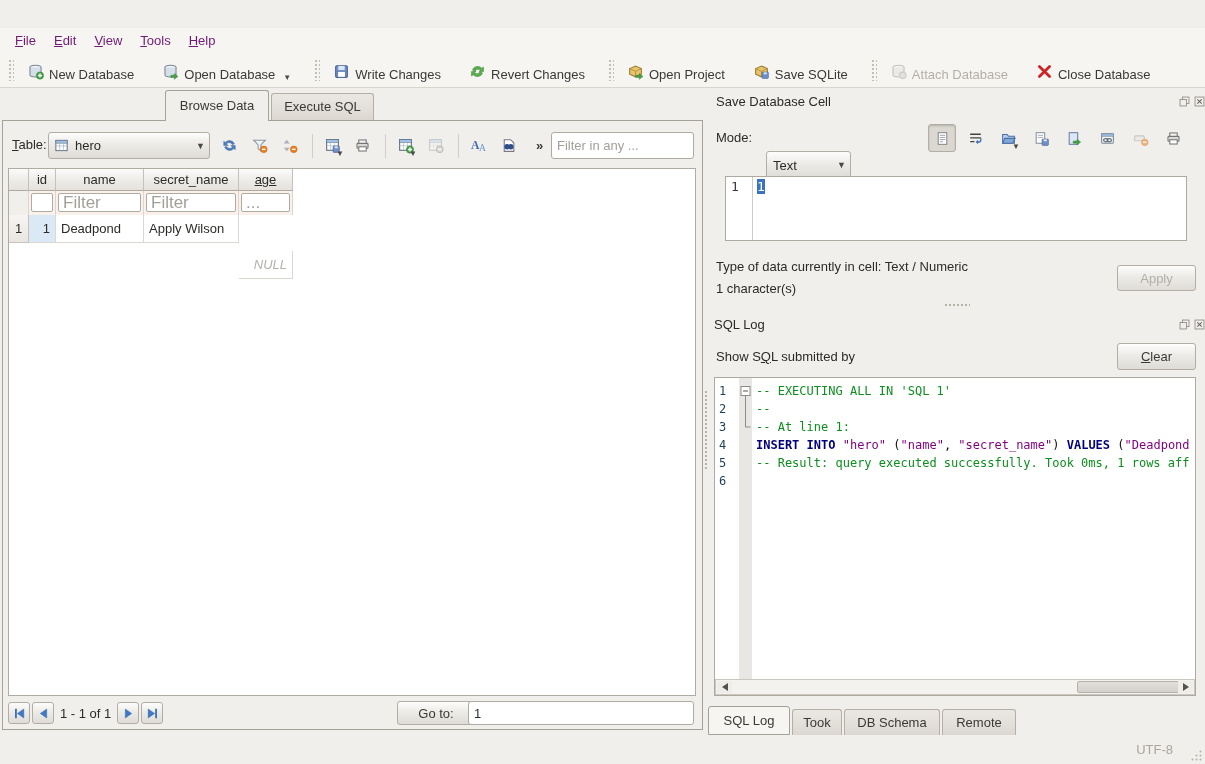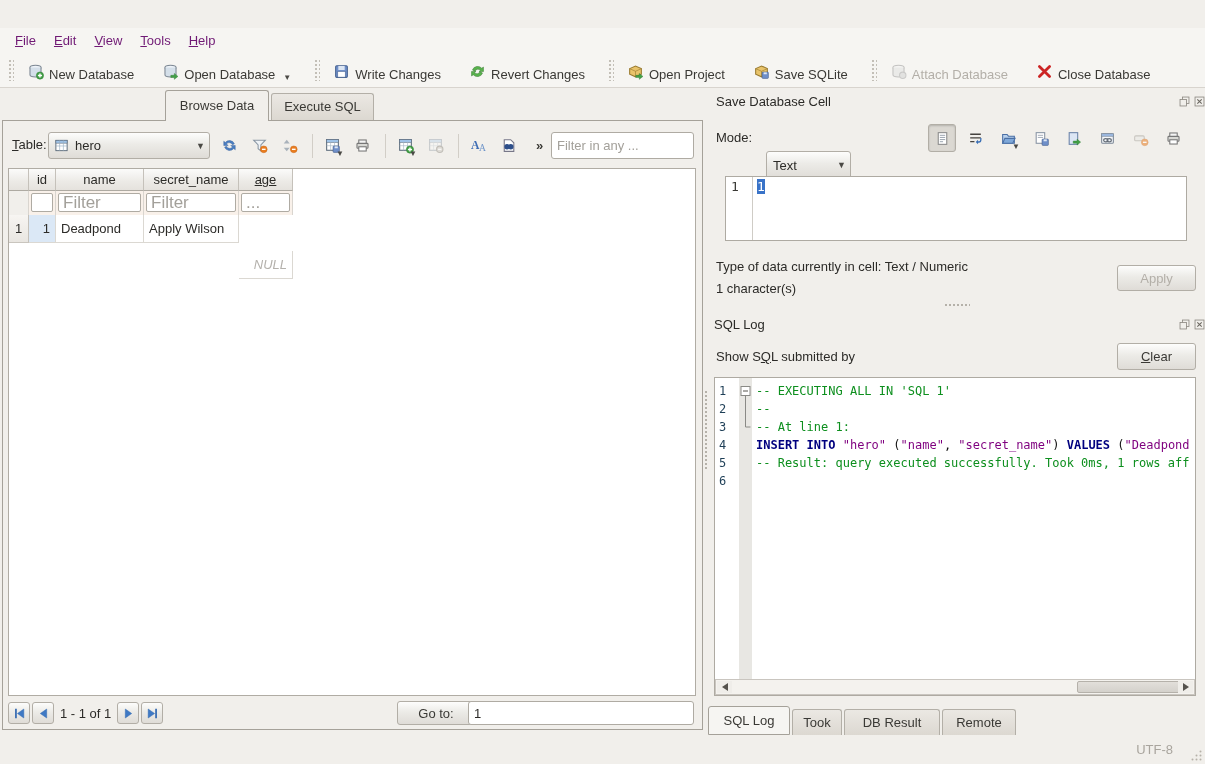--- a/index.html
+++ b/index.html
@@ -567,15 +567,15 @@
         <circle cx="10.5" cy="6.5" r="1"></circle>
         <circle cx="2.5" cy="10.5" r="1"></circle>
         <circle cx="6.5" cy="10.5" r="1"></circle>
         <circle cx="10.5" cy="10.5" r="1"></circle>
       </g>
   </svg>
     <div class="tab active" style="left: 165px; top: 90px; width: 104px; height: 31px; line-height: 29px;">Browse Data</div>
     <div class="tab inactive" style="left: 271px; top: 93px; width: 103px; height: 27px; line-height: 26px;">Execute SQL</div>
     <div class="tab active" style="left: 708px; top: 706px; width: 82px; height: 29px; line-height: 28px; border-bottom: 1px solid rgb(165, 161, 153); background: rgb(246, 245, 242);">SQL Log</div>
     <div class="tab inactive" style="left: 792px; top: 709px; width: 50px; height: 26px; line-height: 25px; border-bottom: none;">Took</div>
-    <div class="tab inactive" style="left: 844px; top: 709px; width: 96px; height: 26px; line-height: 25px; border-bottom: none;">DB Result</div>
+    <div class="tab inactive" style="left: 844px; top: 709px; width: 96px; height: 26px; line-height: 25px; border-bottom: none;">DB Schema</div>
     <div class="tab inactive" style="left: 942px; top: 709px; width: 74px; height: 26px; line-height: 25px; border-bottom: none;">Remote</div>
   </div>
 
 </body></html>

